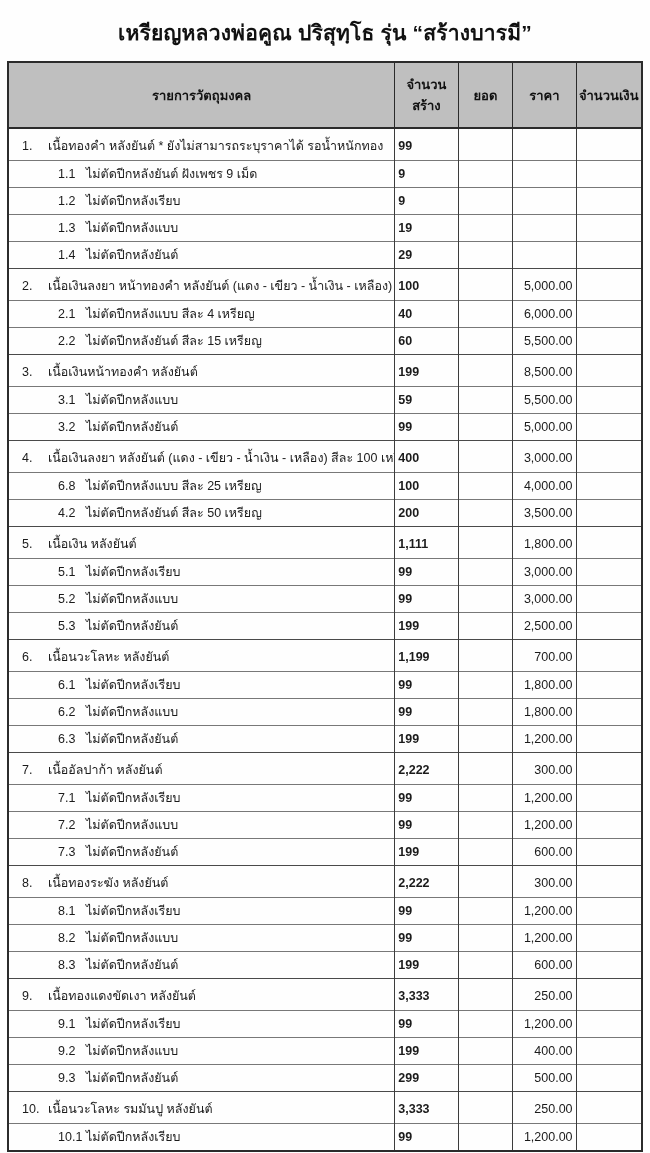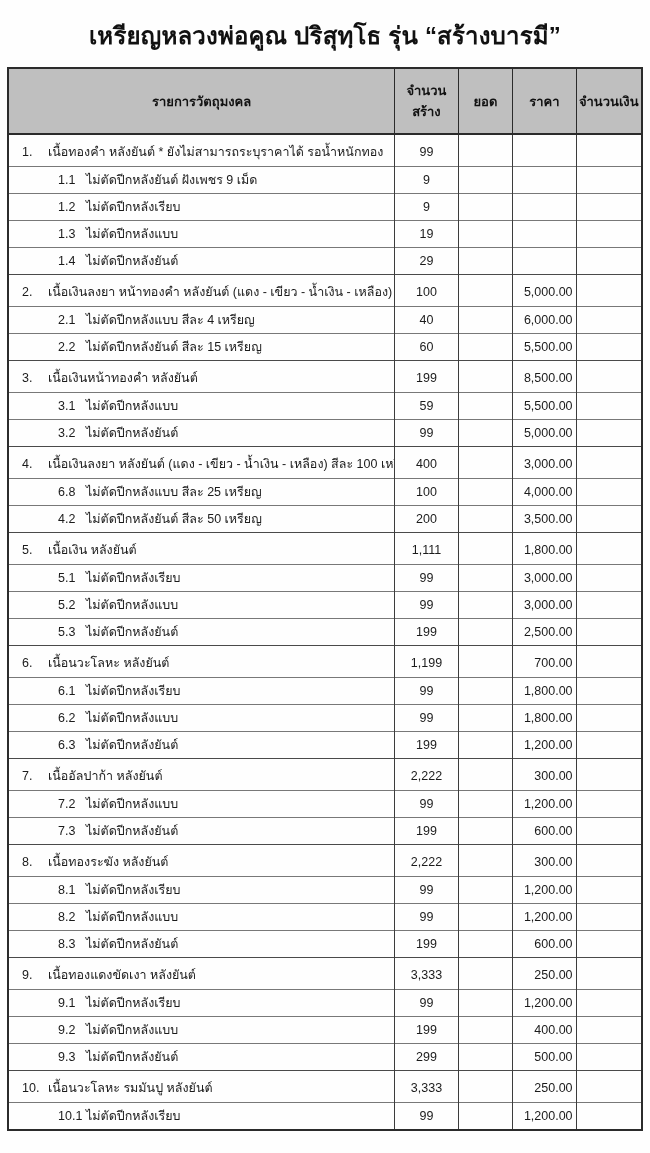--- a/index.html
+++ b/index.html
@@ -10,21 +10,21 @@
     color: #1b1b1b;
   }
   .page {
     width: 650px;
     min-height: 1153px;
     box-sizing: border-box;
     padding: 12px 7px 10px 7px;
     background: #fefefe;
   }
   .doc-title {
-    font-size: 24px;
+    font-size: 21px;
     font-weight: bold;
     text-align: center;
     margin: 4px 0 12px 0;
     letter-spacing: 0.2px;
     color: #111;
   }
   table.price-table {
     width: 100%;
     border-collapse: collapse;
     border: 2px solid #2b2b2b;
@@ -63,21 +63,21 @@
   .no {
     display: inline-block;
     margin-left: 10px;
     width: 26px;
   }
   tr.sub .no {
     margin-left: 46px;
     width: 28px;
   }
   .lbl { }
-  td.c-qty  { text-align: center; }
+  td.c-qty  { text-align: left; font-weight: bold; }
   td.c-yod  { text-align: center; }
   td.c-price{ text-align: right; padding-right: 9px; }
   td.c-amt  { text-align: center; }
 </style>
 </head>
 <body>
 
 <div class="page">
 
   <h1 class="doc-title">เหรียญหลวงพ่อคูณ ปริสุทฺโธ รุ่น “สร้างบารมี”</h1>
@@ -255,20 +255,27 @@
           <td class="c-amt"></td>
         </tr>
         <tr class="grp">
           <td class="c-item"><span class="no">7.</span><span class="lbl">เนื้ออัลปาก้า หลังยันต์</span></td>
           <td class="c-qty">2,222</td>
           <td class="c-yod"></td>
           <td class="c-price">300.00</td>
           <td class="c-amt"></td>
         </tr>
         <tr class="sub">
+          <td class="c-item"><span class="no">7.1</span><span class="lbl">ไม่ตัดปีกหลังเรียบ</span></td>
+          <td class="c-qty">99</td>
+          <td class="c-yod"></td>
+          <td class="c-price">1,200.00</td>
+          <td class="c-amt"></td>
+        </tr>
+        <tr class="sub">
           <td class="c-item"><span class="no">7.2</span><span class="lbl">ไม่ตัดปีกหลังแบบ</span></td>
           <td class="c-qty">99</td>
           <td class="c-yod"></td>
           <td class="c-price">1,200.00</td>
           <td class="c-amt"></td>
         </tr>
         <tr class="sub">
           <td class="c-item"><span class="no">7.3</span><span class="lbl">ไม่ตัดปีกหลังยันต์</span></td>
           <td class="c-qty">199</td>
           <td class="c-yod"></td>

